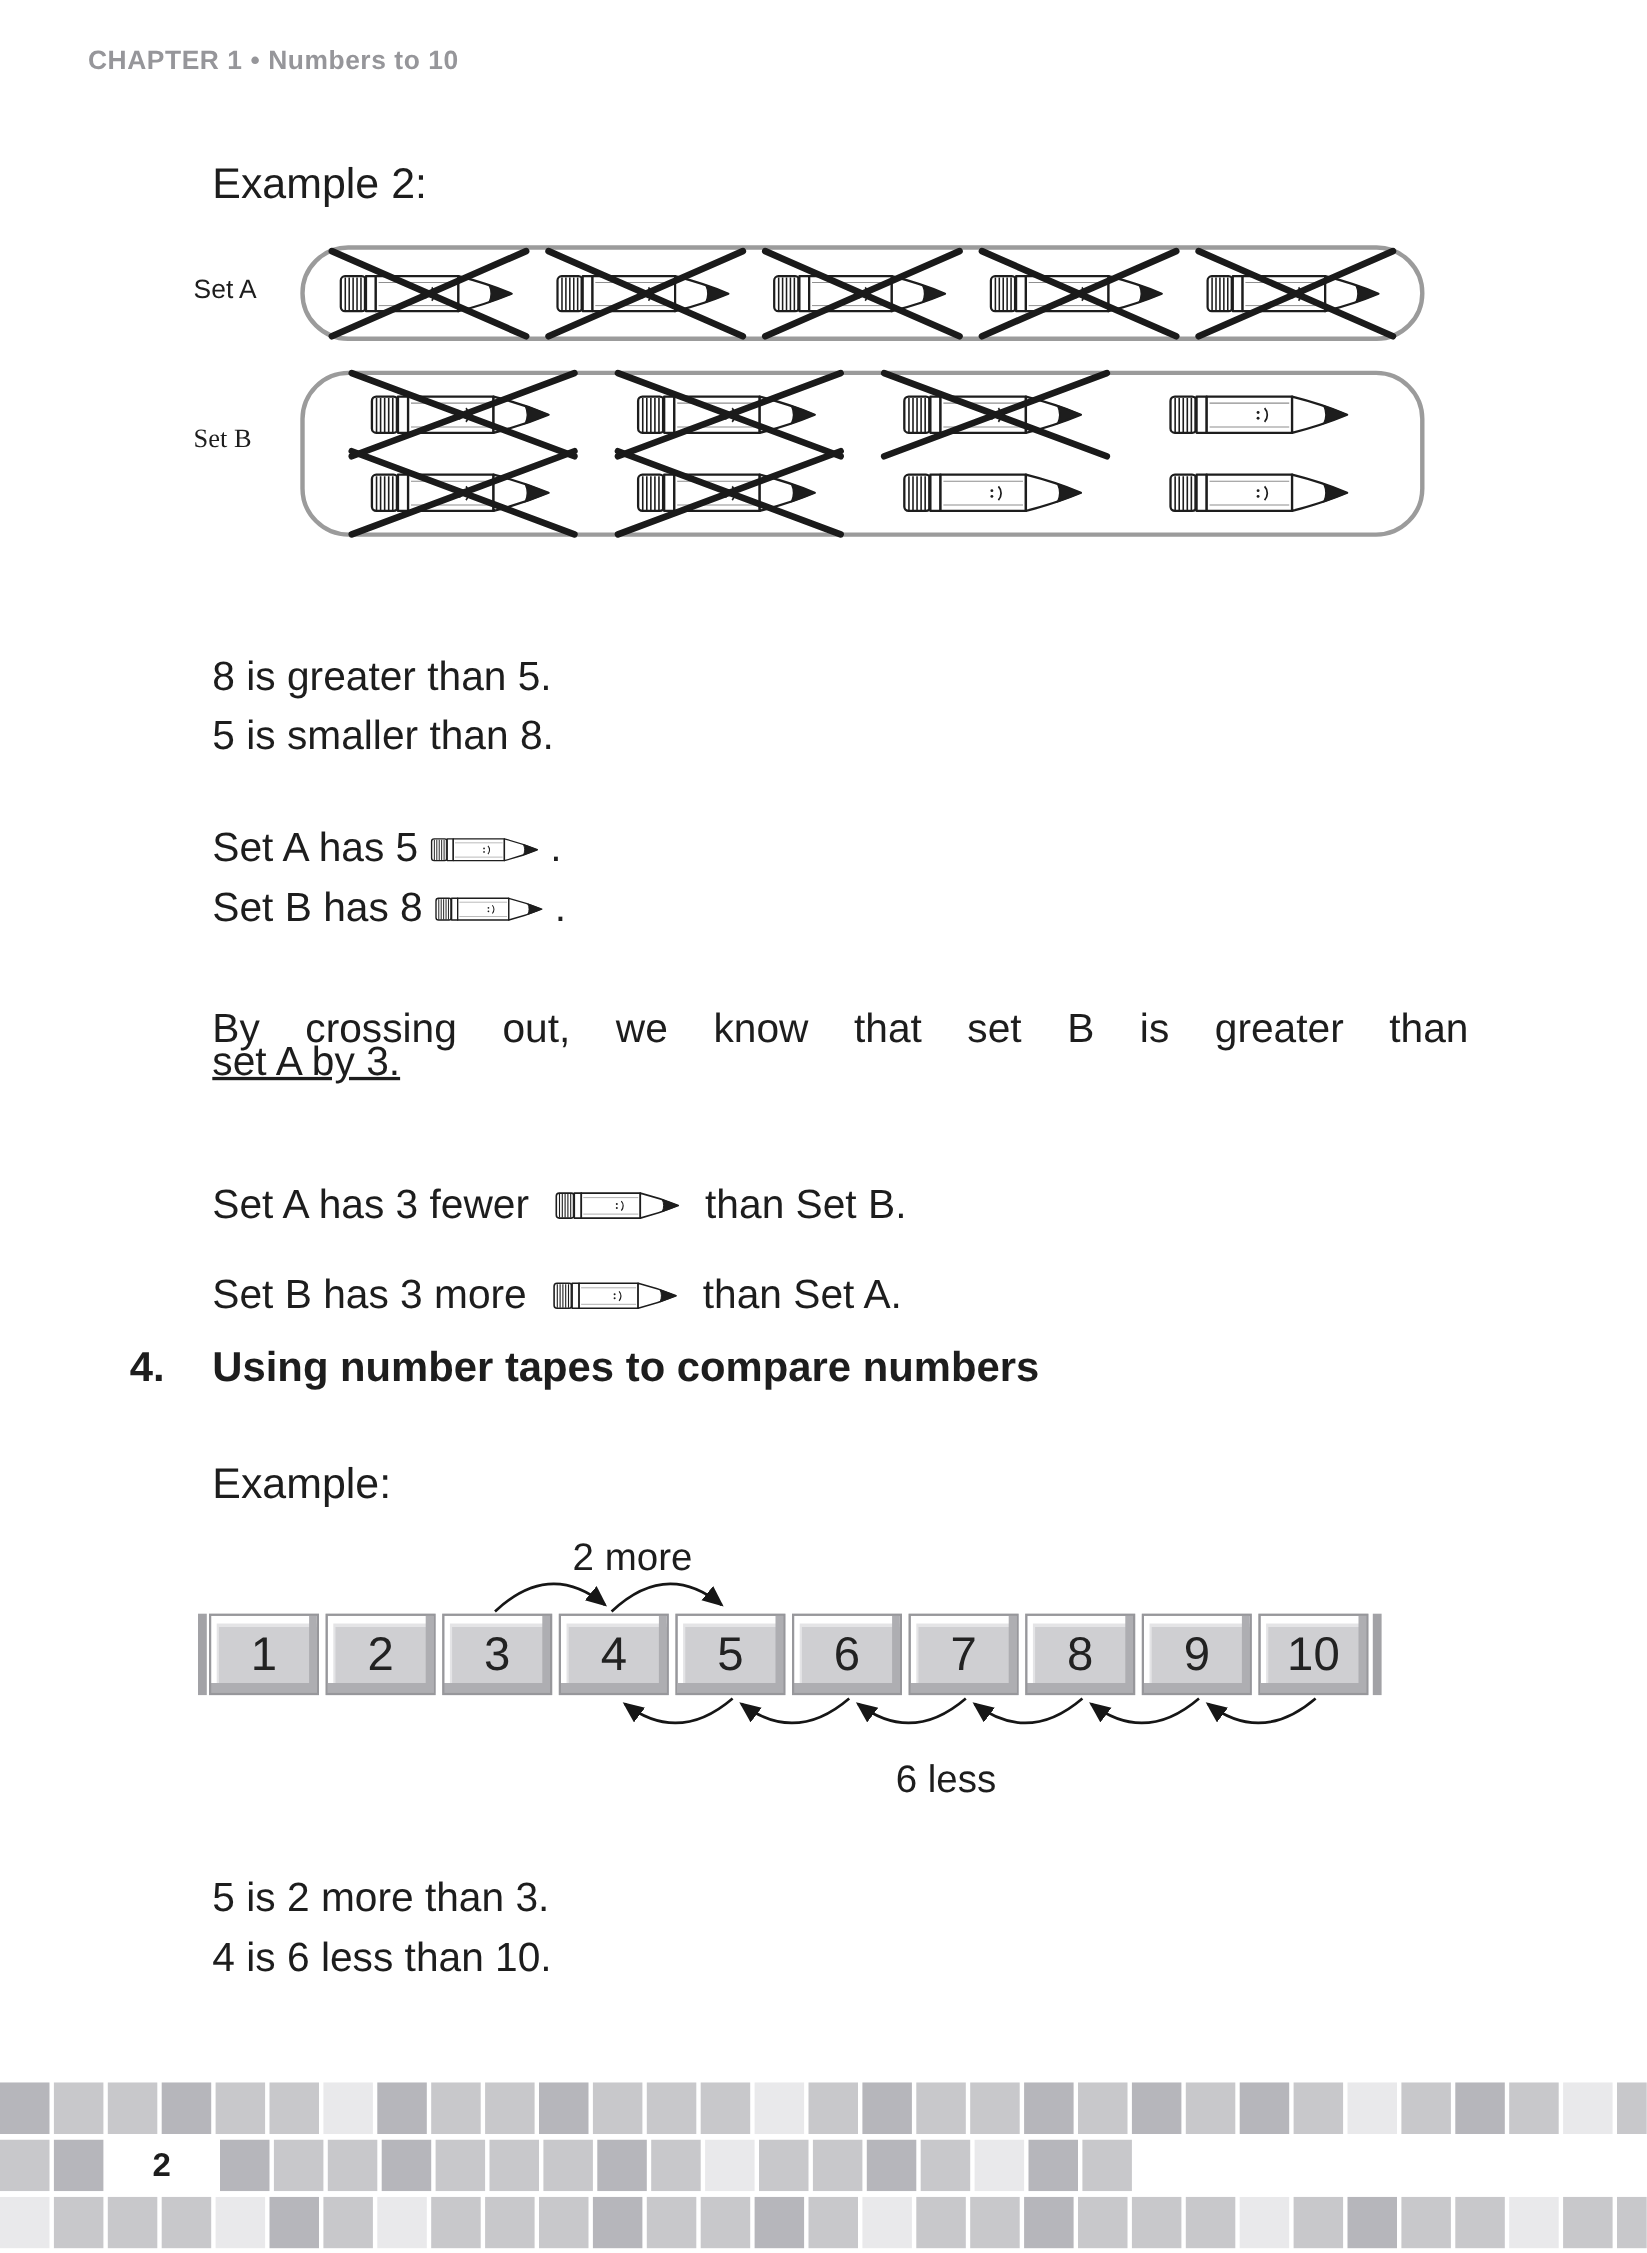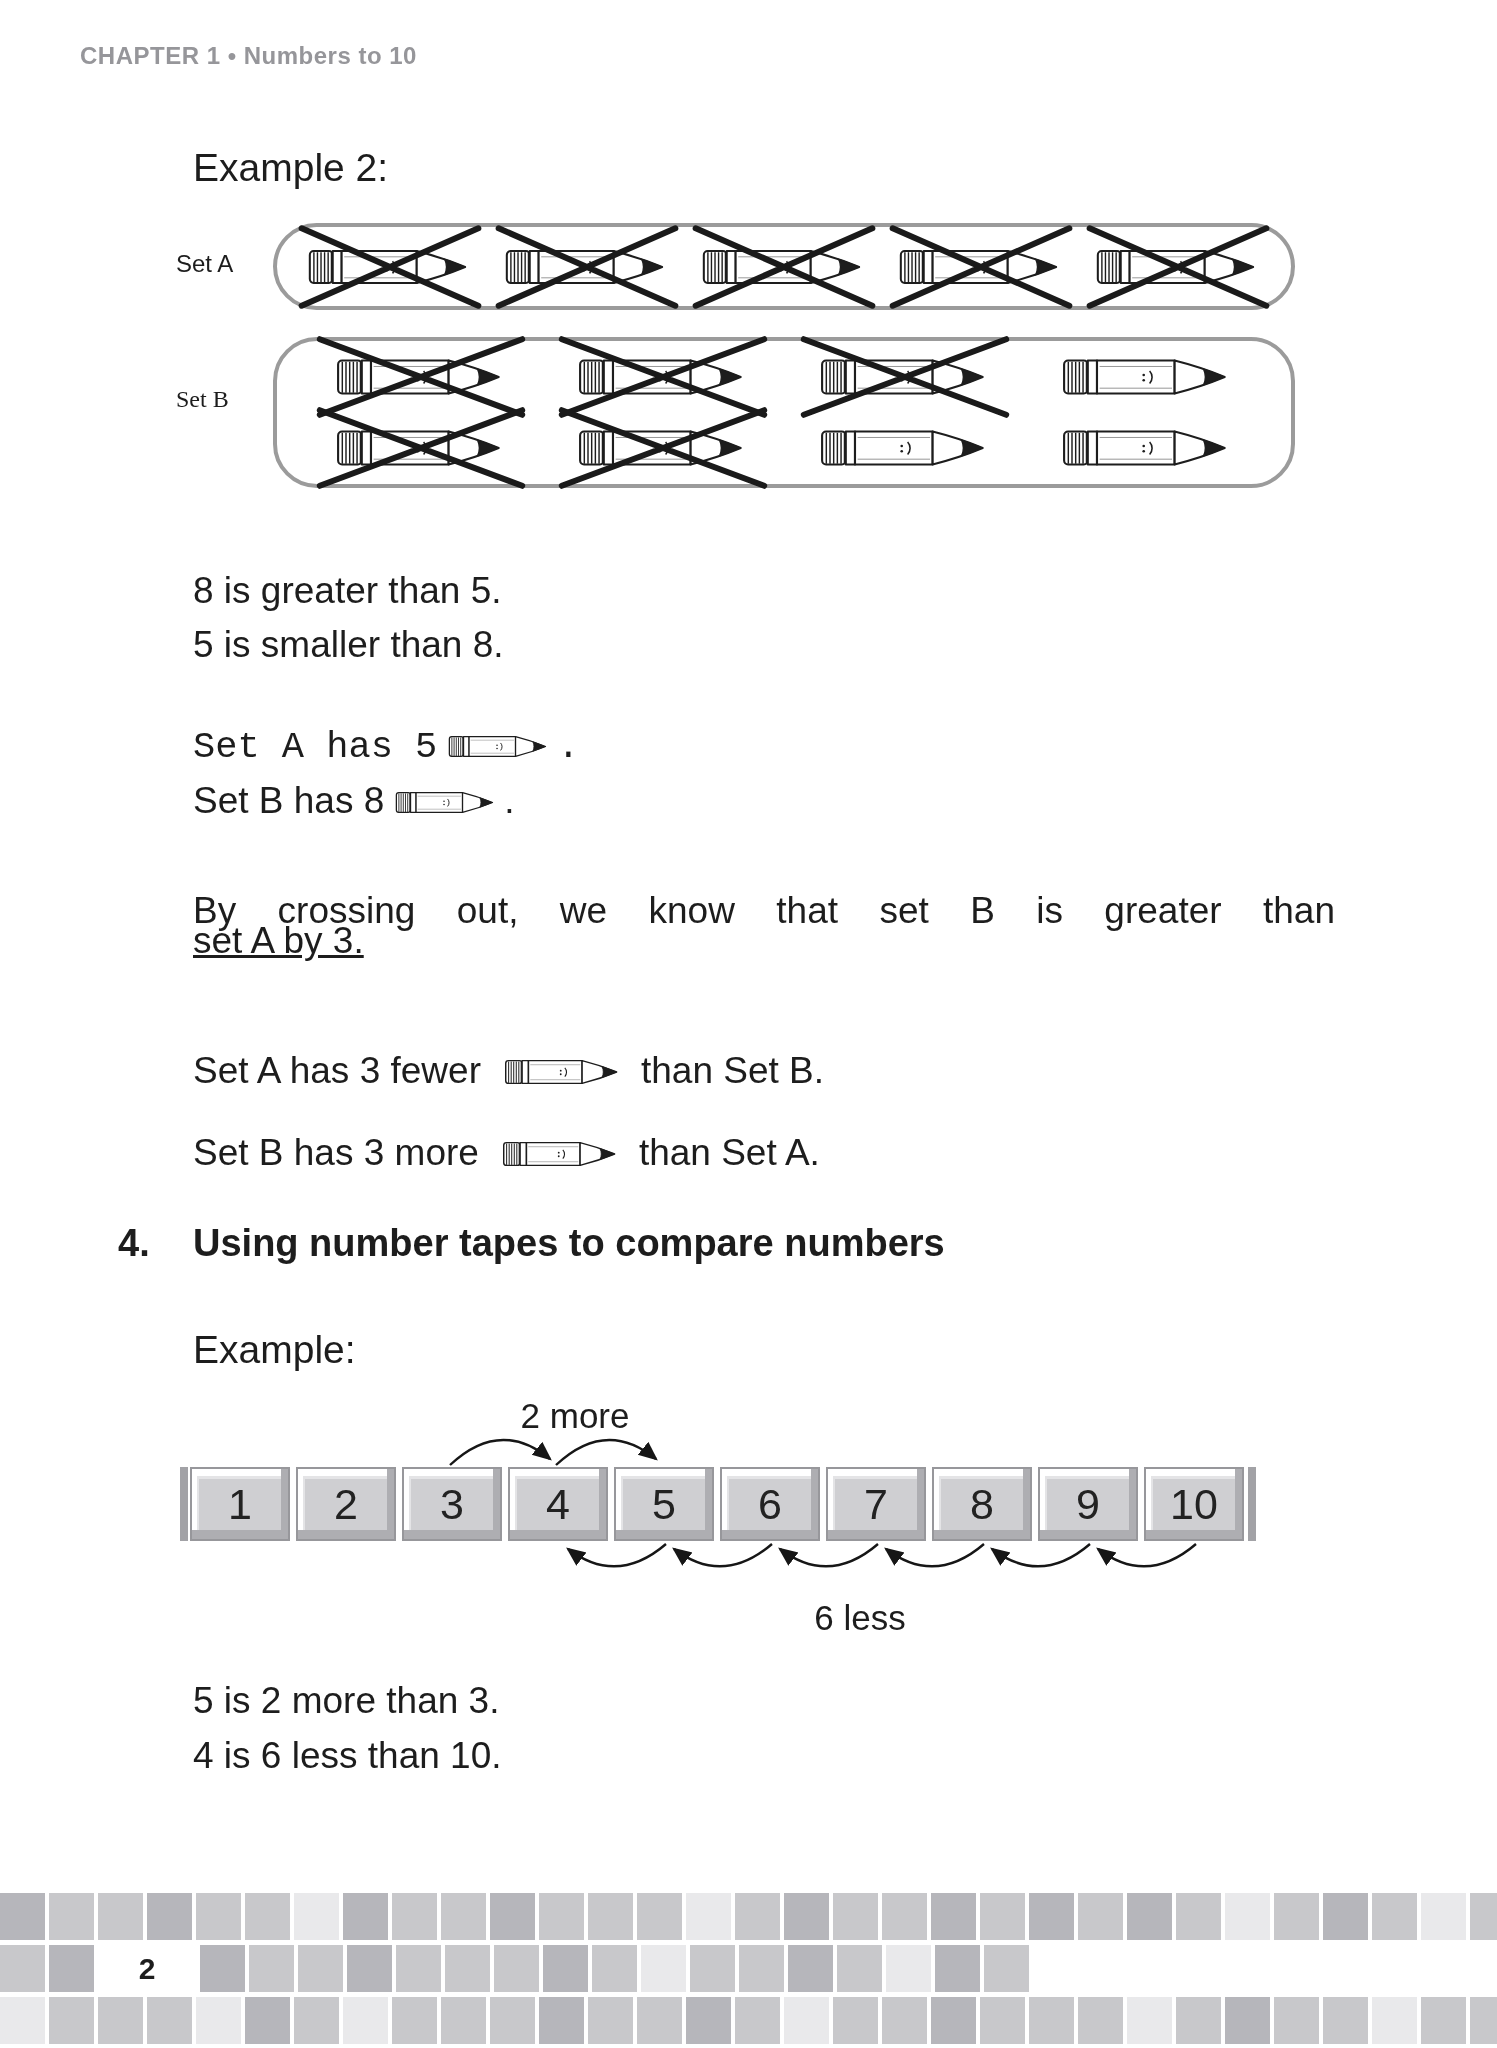--- a/index.html
+++ b/index.html
@@ -3,21 +3,21 @@
 <meta charset="utf-8">
 <style>
   html,body{margin:0;padding:0;background:#ffffff;}
   body{width:1497px;height:2048px;position:relative;overflow:hidden;
        font-family:"Liberation Sans", sans-serif;color:#1d1d1d;}
   .abs{position:absolute;}
   
   .chapter-header{left:80px;top:42px;font-size:24px;font-weight:bold;color:#96969a;letter-spacing:.5px;}
   
   .h-example{left:193px;top:146px;font-size:39px;}
-  .body-line{left:193px;font-size:37px;white-space:nowrap;}
+  .body-line{left:193px;font-size:37px;white-space:nowrap;margin-top:24px;}
   .justified{width:1142px;white-space:normal;text-align:justify;text-align-last:justify;}
   .section-num{left:118px;top:1222px;font-size:38px;font-weight:bold;}
   .section-title{left:193px;top:1222px;font-size:38px;font-weight:bold;}
   
   .set-label{font-size:24px;left:176px;}
   .set-box{left:273px;width:1022px;border:4px solid #9b9b9b;border-radius:44px;
            background:#fff;display:flex;flex-direction:column;justify-content:space-evenly;box-sizing:border-box;}
   #setA-box{top:223px;height:87px;}
   #setB-box{top:337px;height:151px;}
   .pencil-row{display:flex;justify-content:space-evenly;align-items:center;flex:1;}
@@ -306,21 +306,21 @@
           <circle cx="63.5" cy="21.5" r="1" fill="#1d1d1d"></circle>
           <path d="M109,13 C114,14.8 120,17 124.5,19 C120,21 114,23.2 109,25 C110.8,21 110.8,17 109,13 Z" fill="#1d1d1d" stroke="#1d1d1d"></path>
         </svg>
       </div>
     </div>
   </div>
 
 <div class="abs body-line" style="top:570px;">8 is greater than 5.</div>
 <div class="abs body-line" style="top:624px;">5 is smaller than 8.</div>
 
-<div class="abs body-line" style="top:726px;font-family:Liberation Mono, monospace;">
+<div class="abs body-line" style="top:726px;">
   <span>Set A has 5</span><span class="pinline"><svg class="pencil" viewBox="0 0 132 38">
         <g fill="#fff" stroke="#1d1d1d" stroke-width="1.6" stroke-linejoin="round">
           <rect x="3" y="6.5" width="18" height="25" rx="3"></rect>
           <rect x="21" y="6.5" width="7" height="25"></rect>
           <rect x="28" y="6.5" width="59" height="25"></rect>
           <path d="M87,6.5 C101,10 113,14 125,19 C113,24 101,28 87,31.5 Z"></path>
         </g>
         <path d="M6.2,7.5 V31 M9,7.5 V31 M11.8,7.5 V31 M14.6,7.5 V31 M17.4,7.5 V31 M20,7.5 V31" stroke="#1d1d1d" stroke-width="1.1" fill="none"></path>
         <path d="M30,11 H85 M30,27.5 H85" stroke="#1d1d1d" stroke-width="0.7" opacity="0.5" fill="none"></path>
         <path d="M68,14.5 a7,7 0 0 1 0,9.5" fill="none" stroke="#1d1d1d" stroke-width="1.2"></path>

